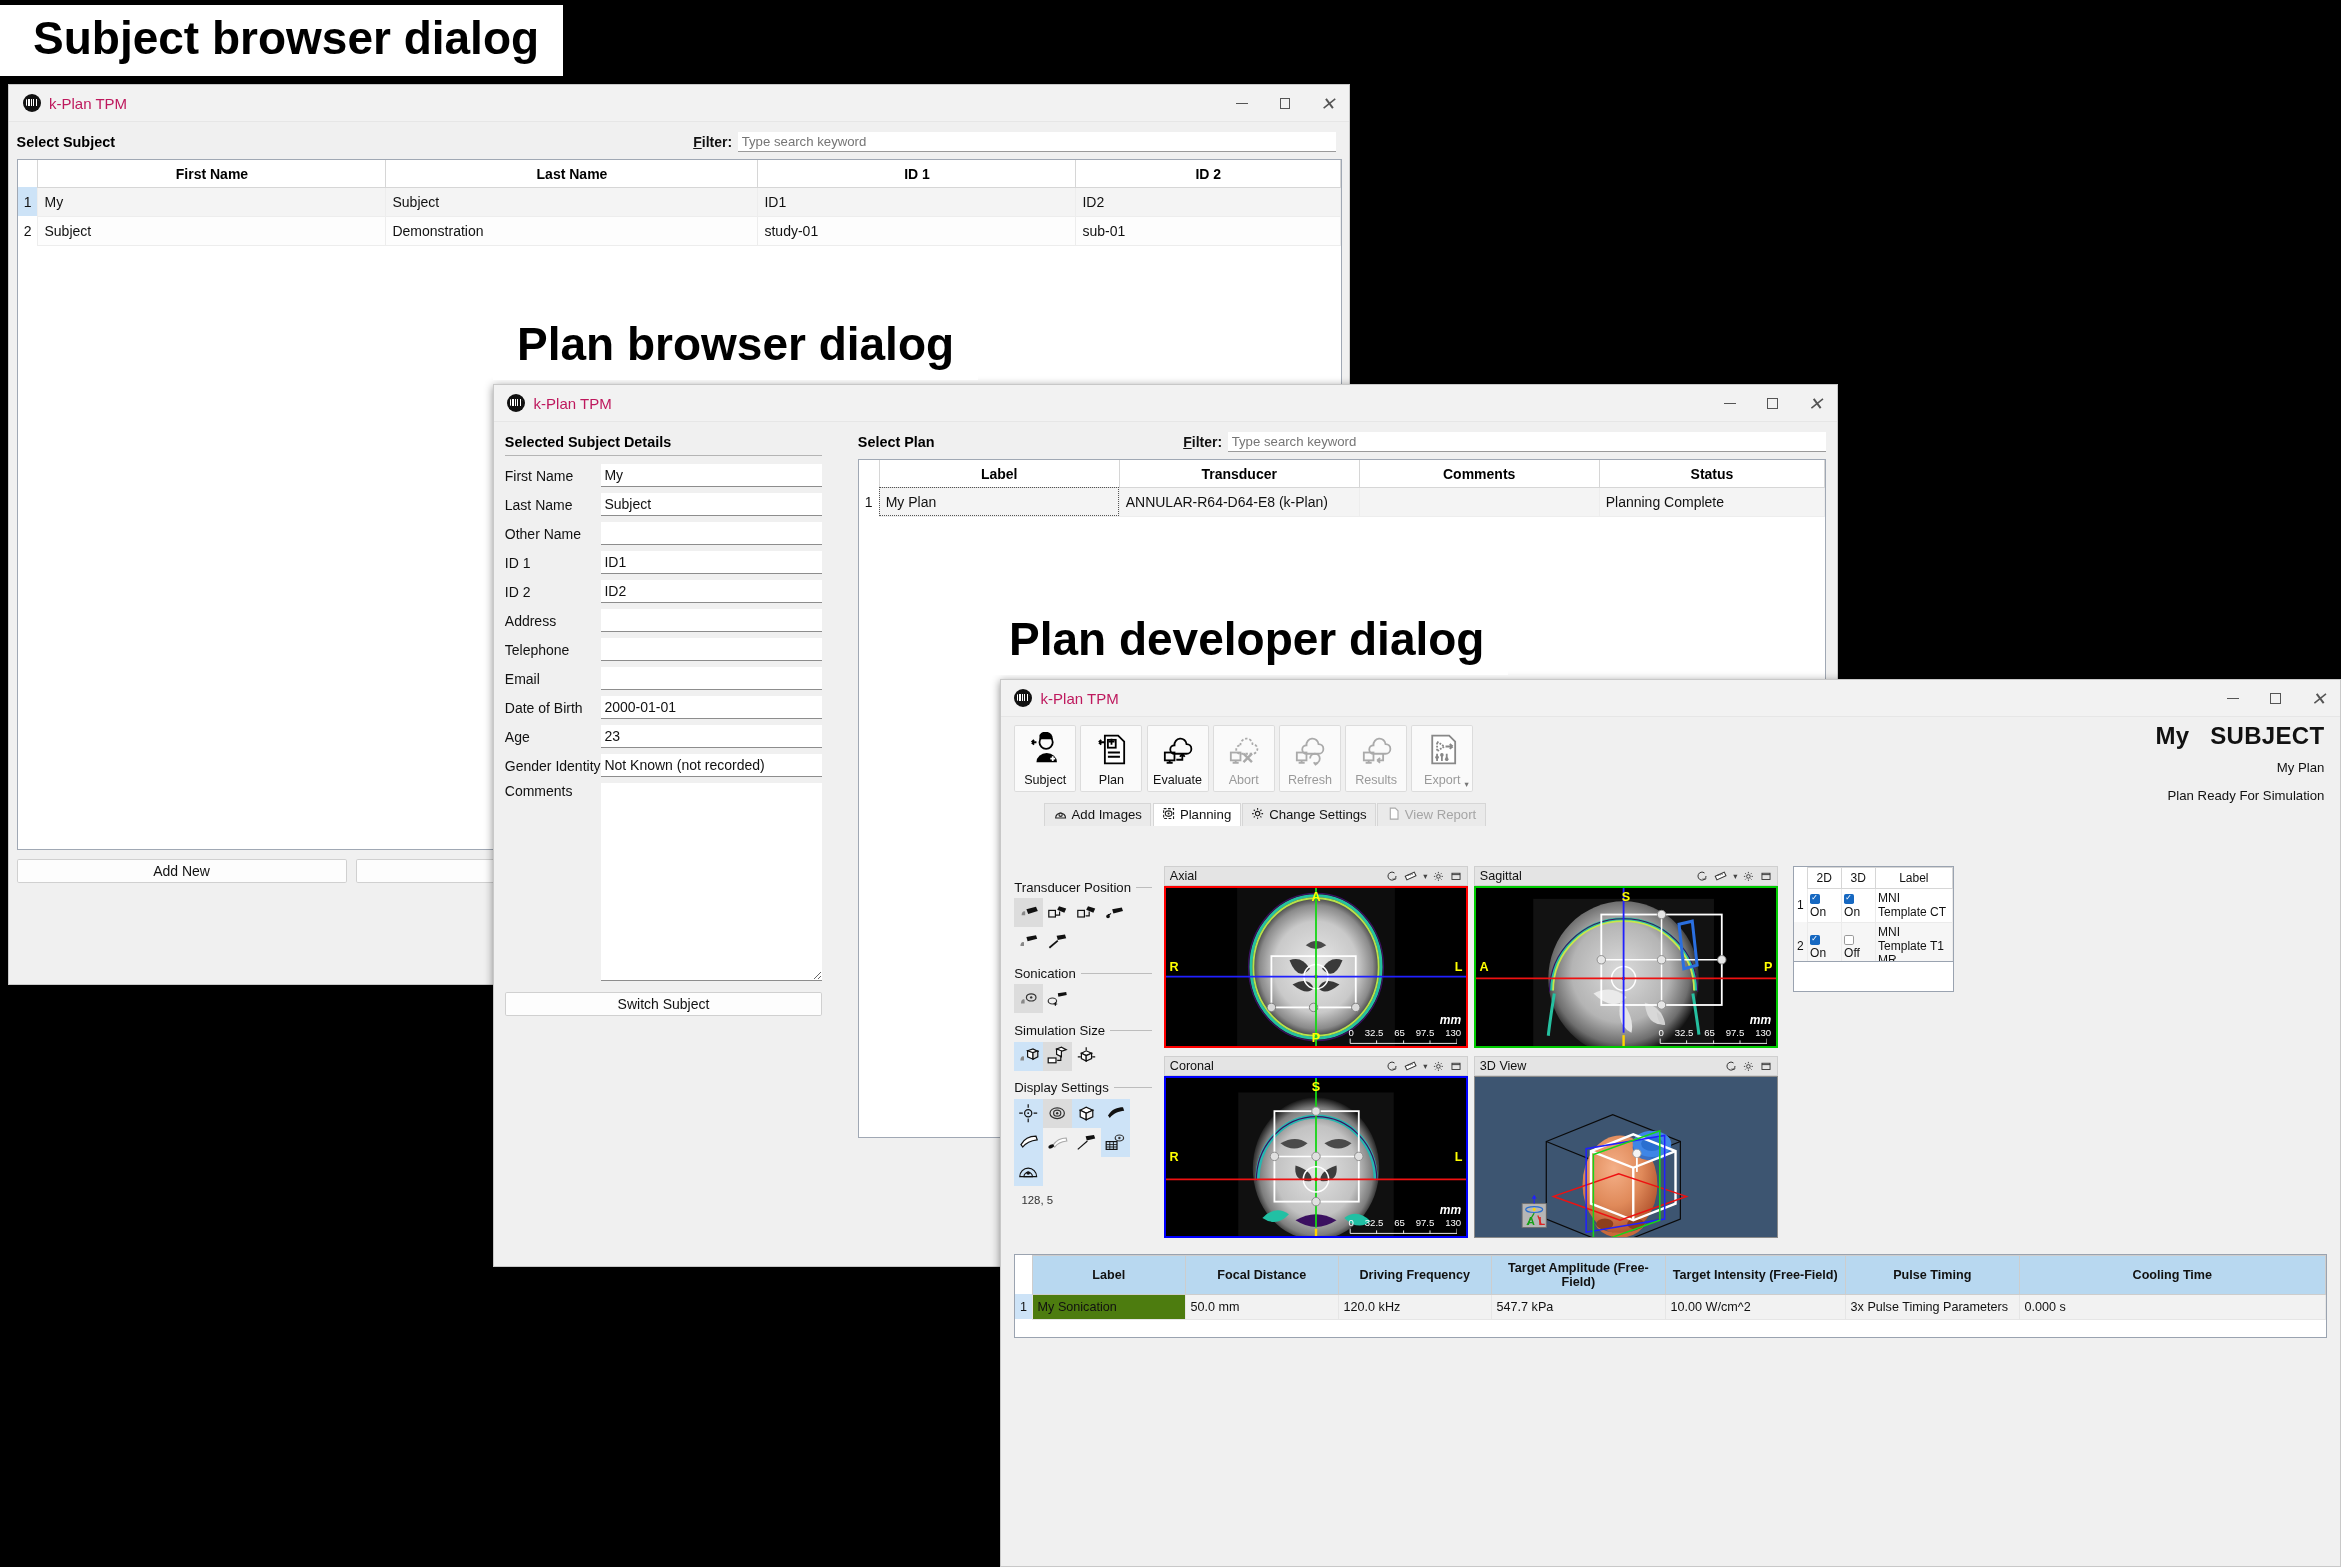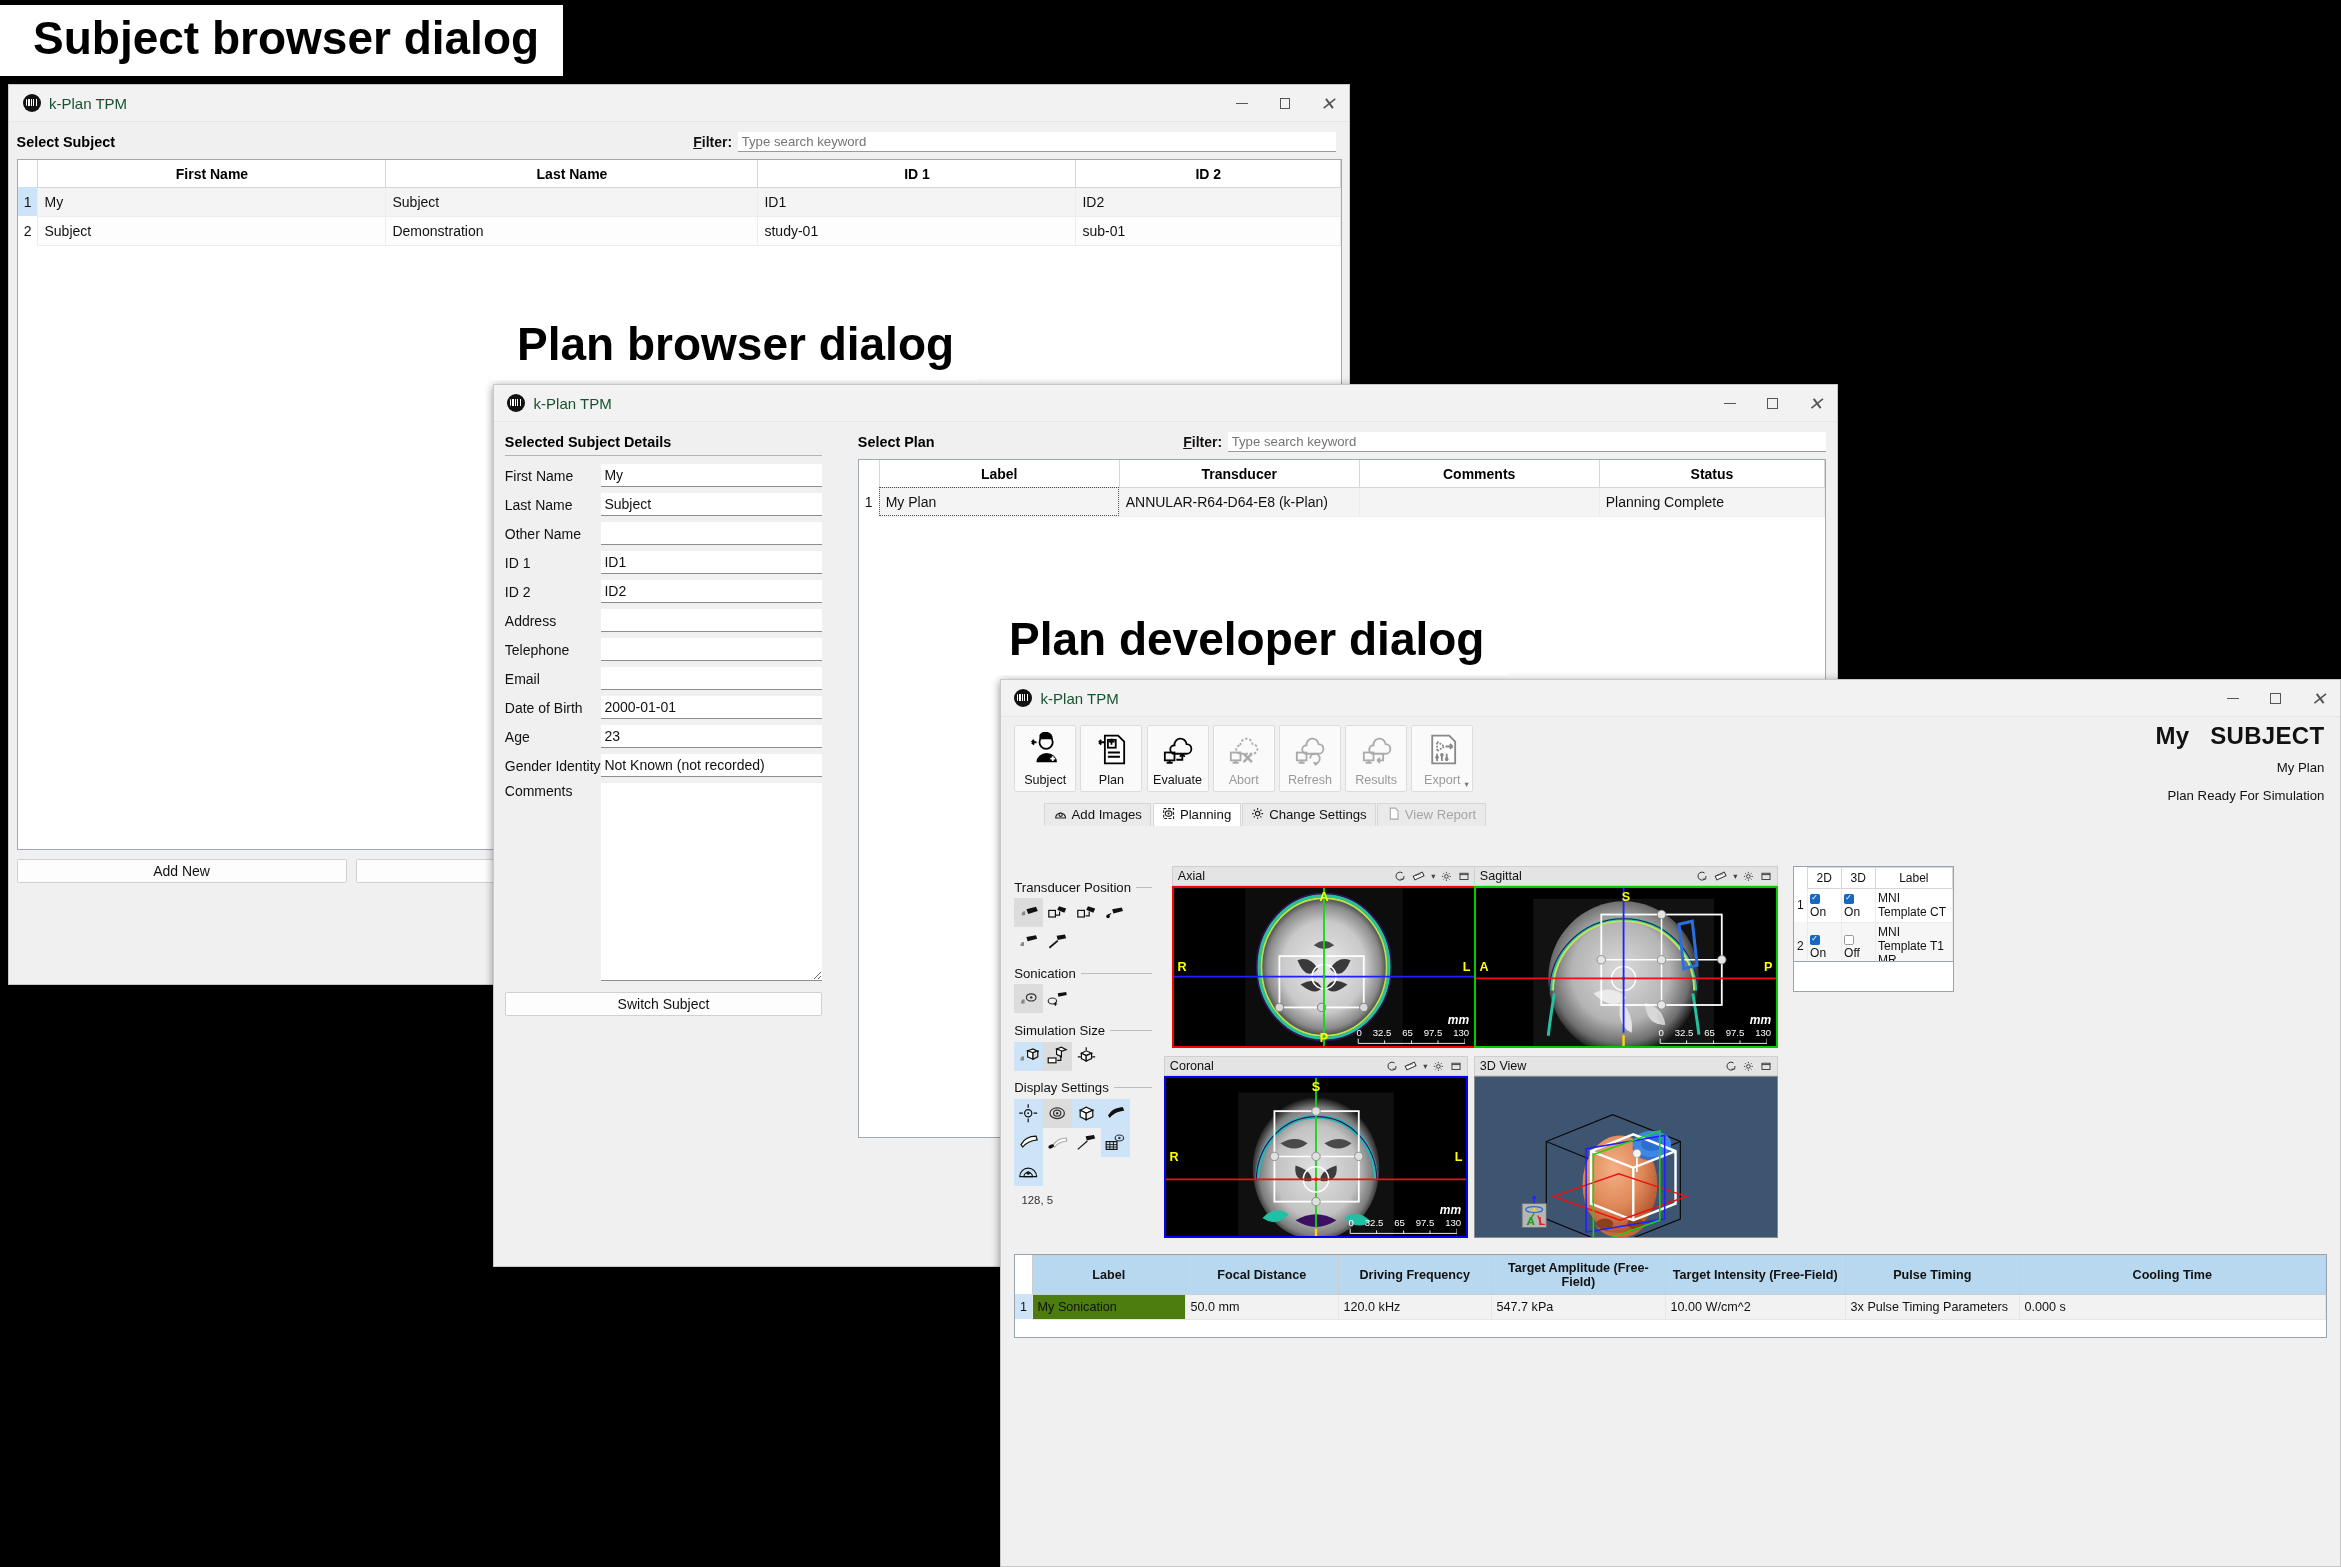--- a/index.html
+++ b/index.html
@@ -48,21 +48,21 @@
   .applogo {
     width: 18px; height: 18px; border-radius: 50%;
     background: #111; margin-right: 8.4px; flex: none;
     position: relative; overflow: hidden;
   }
   .applogo::after{
     content:""; position:absolute; left:3px; top:5.4px; width:12px; height:6.6px;
     background: repeating-linear-gradient(90deg,#fff 0 1.2px, #111 1.2px 2.4px);
     border-radius: 1.2px;
   }
-  .apptitle { color:#14532d; font-size: 15px; }
+  .apptitle { color:#be185d; font-size: 15px; }
   .wincontrols {
     position: absolute; right: 0; top: 0; height: 37px;
     display: flex; align-items: center;
   }
   .wc { width: 43px; height: 37px; display:flex; align-items:center; justify-content:center; color:#555; font-size:15.6px; }
   .wc .dash { width:12px; height:1.2px; background:#555; display:block;}
   .wc .sq { width:10.2px; height:10.2px; border:1.2px solid #555; display:block;}
   .wc .x { font-size:18px; line-height:1; color:#555; font-weight:300;}
 
   
@@ -699,21 +699,21 @@
             <circle cx="17" cy="20" r="3" fill="#111"></circle>
           </svg>
       </span>
     </div>
 
     <div class="coordlab">128, 5</div>
   </div>
 
   <div class="vpgrid">
 
-    <div class="vp" style="left:8px; top:0;">
+    <div class="vp" style="left:0; top:0;">
       <div class="vphdr">
         <span>Axial</span>
         <span class="sp"></span>
         <span class="ic">
           <svg width="12" height="12" viewBox="0 0 24 24">
               <path d="M20 12 a8 8 0 1 1 -3 -6" fill="none" stroke="#333" stroke-width="2"></path>
               <path d="M14 17 l3 3 l3 -3" fill="none" stroke="#333" stroke-width="2"></path>
             </svg>
         </span>
         <span class="ic">

